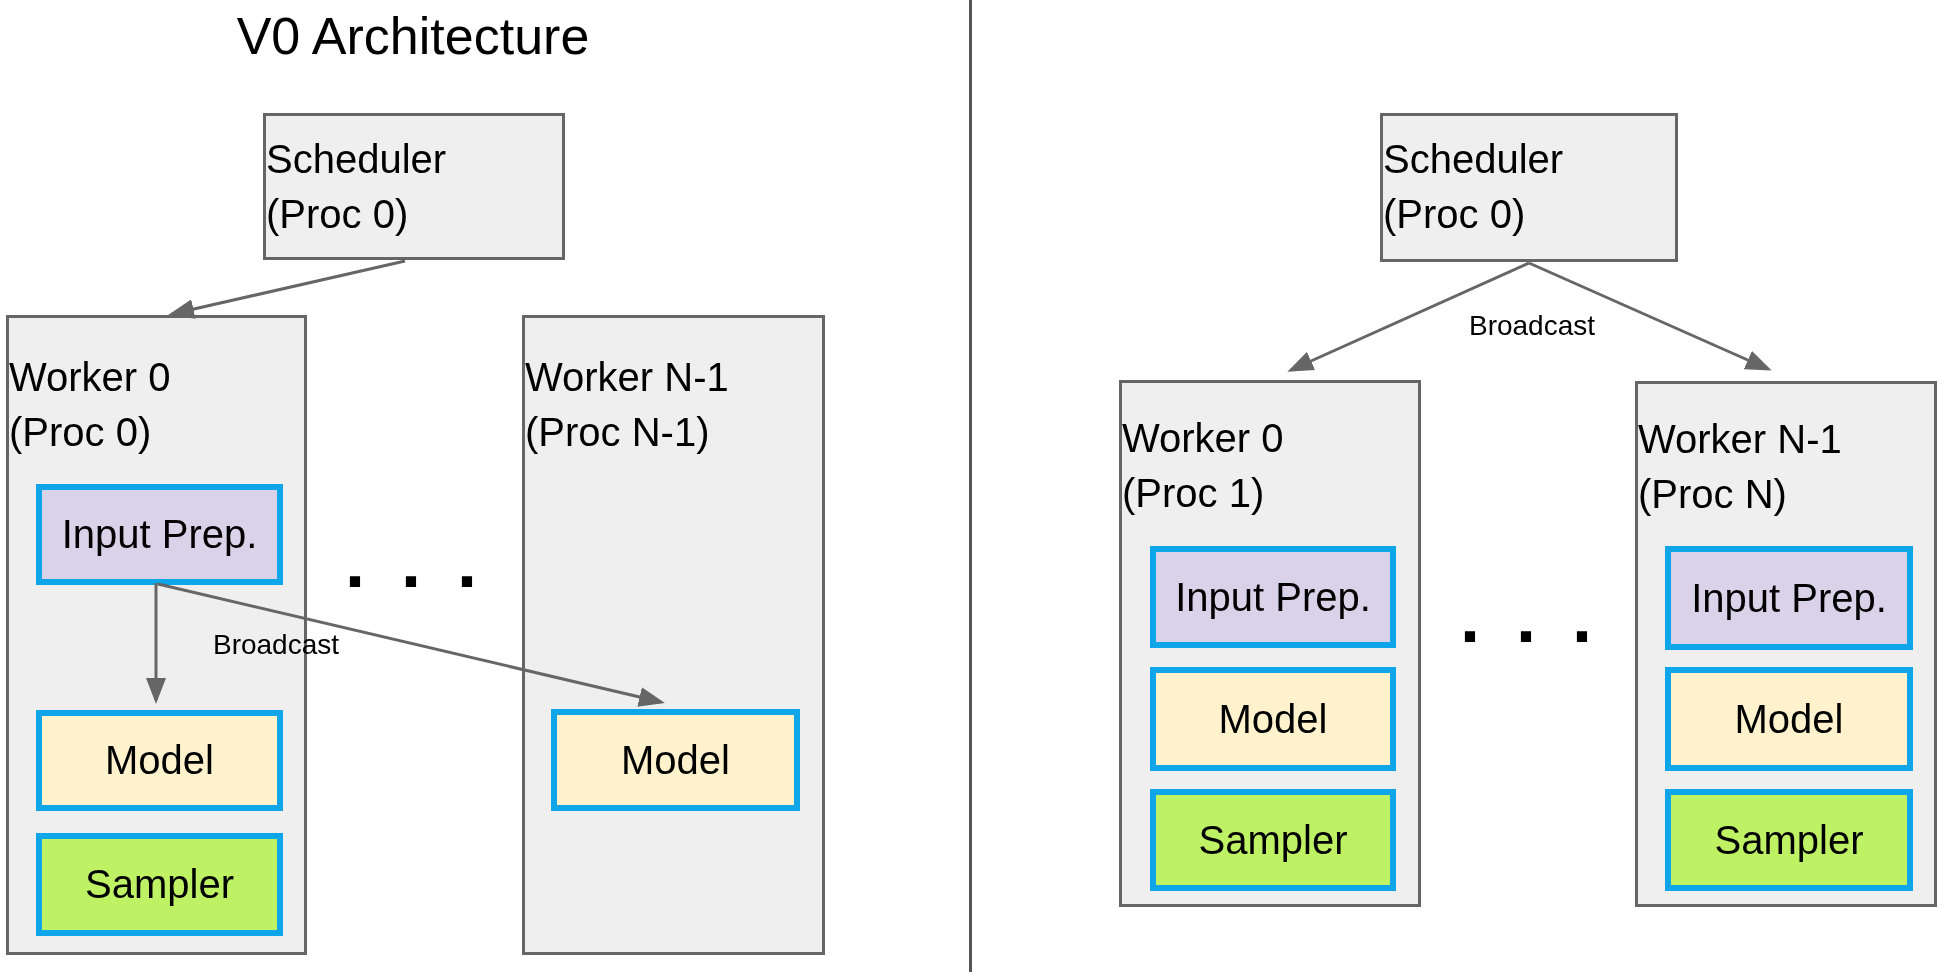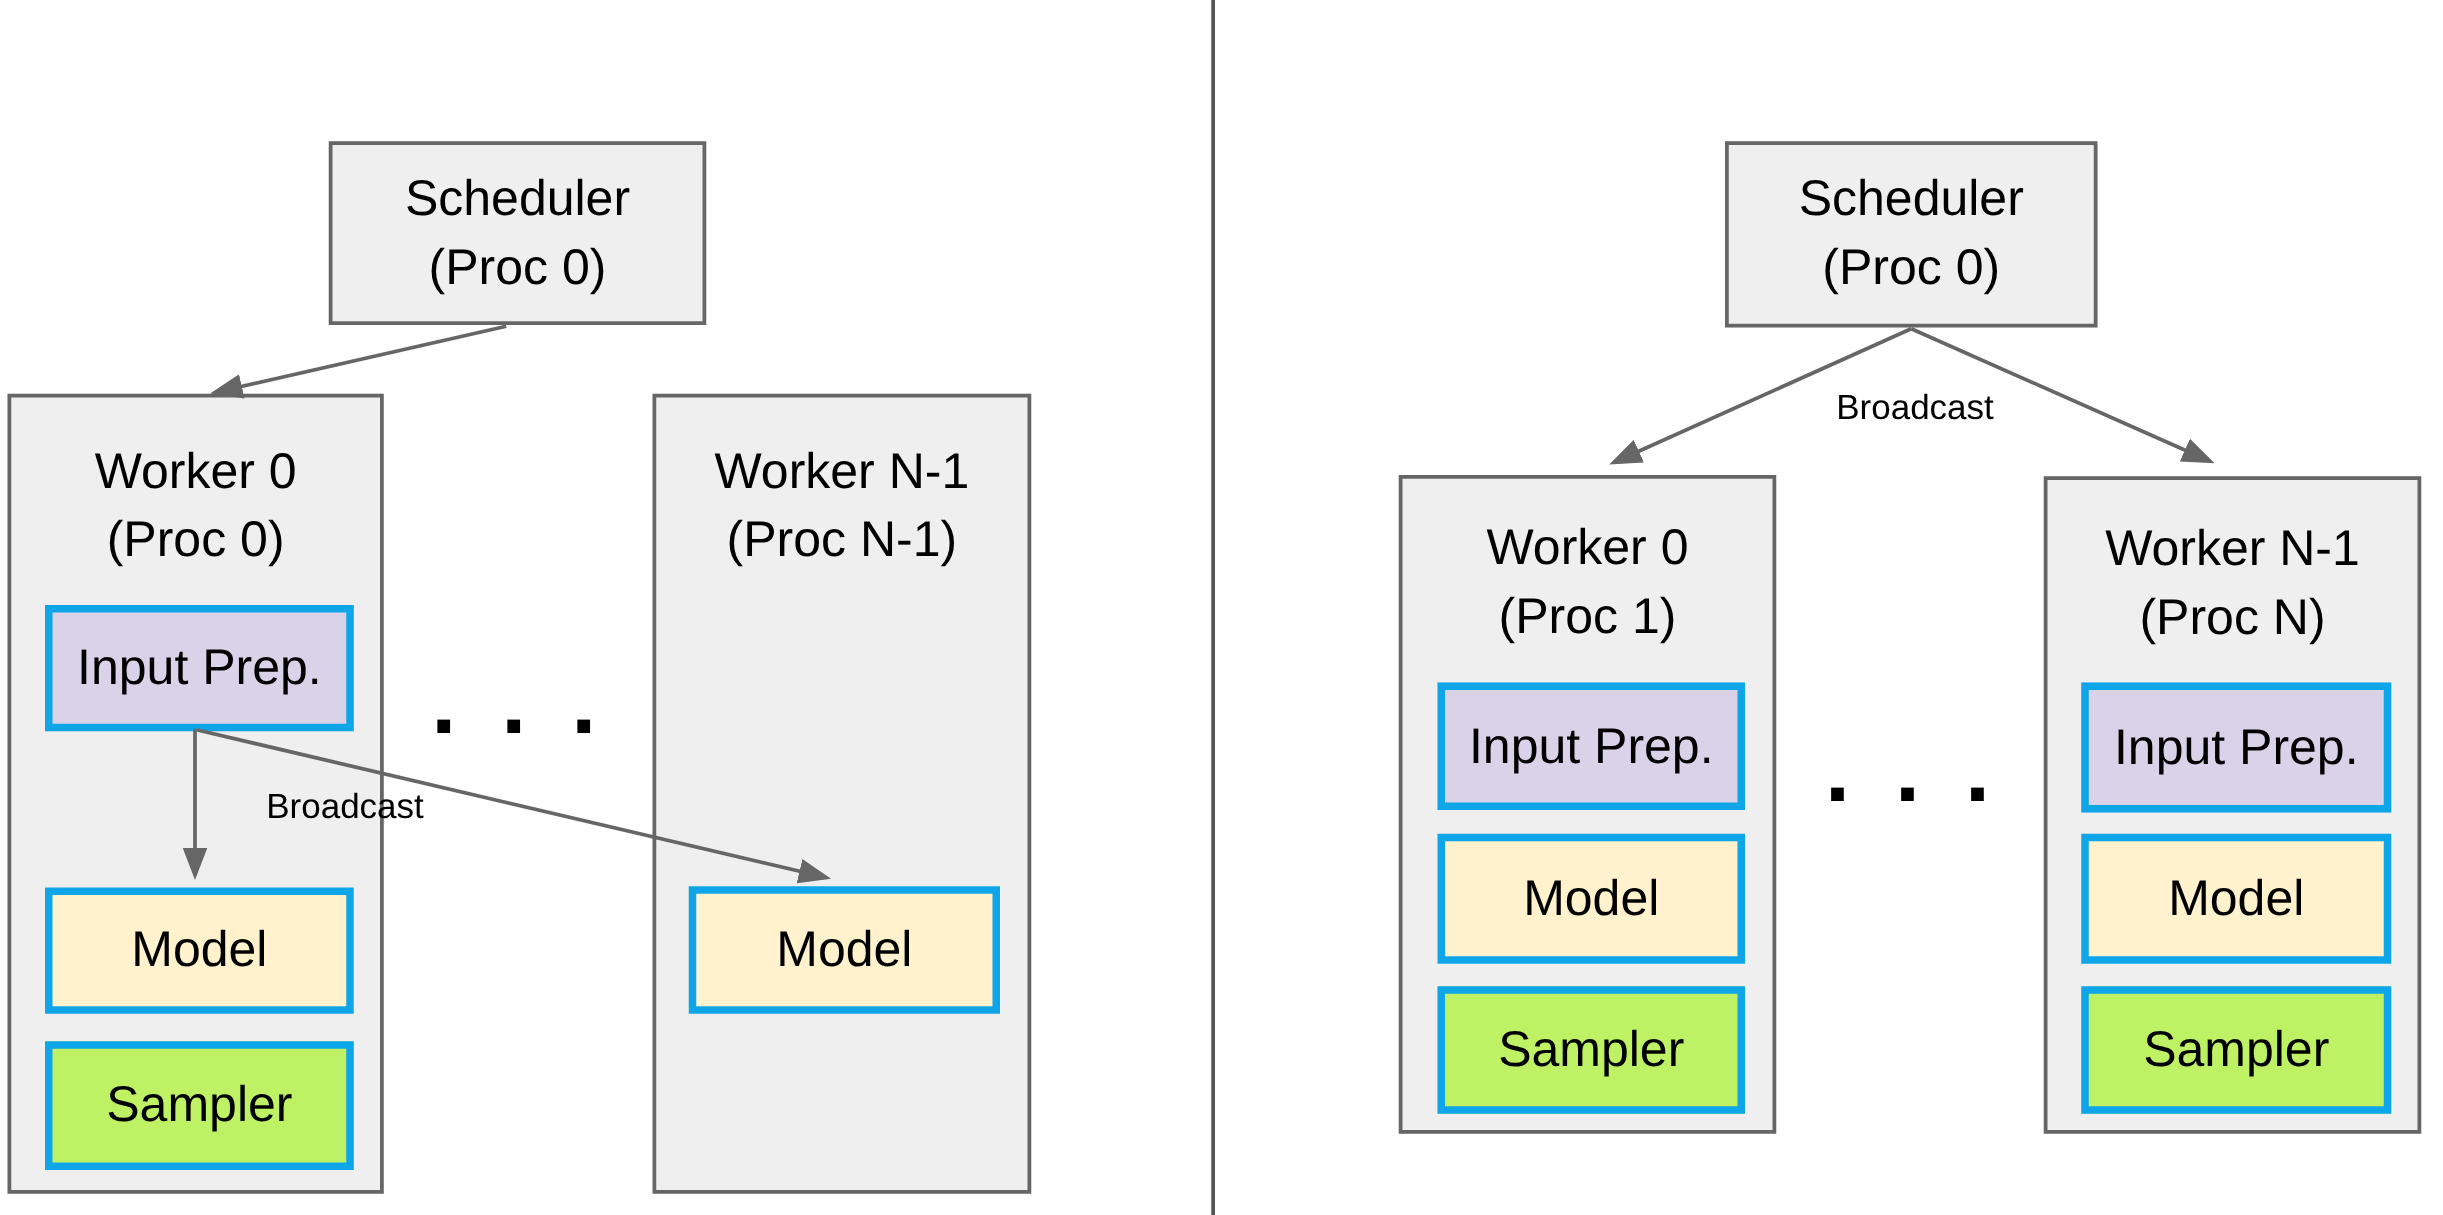--- a/index.html
+++ b/index.html
@@ -18,21 +18,21 @@
     white-space:nowrap;
     transform:translateX(-50%);
     text-align:center;
   }
   .big-box{
     background:#efefef;
     border:3px solid #666666;
   }
   .box-label{
     width:100%;
-    text-align:center;
+    text-align:left;
     font-size:40px;
     line-height:55px;
     white-space:pre-line;
   }
   .inner-box{
     border:6px solid #0ea5e9;
     display:flex;align-items:center;justify-content:center;
     font-size:40px;
     text-align:center;
   }
@@ -57,20 +57,21 @@
     width:3px;height:972px;
     background:#555555;
   }
   svg.arrows{position:absolute;left:0;top:0;pointer-events:none;}
 </style>
 </head>
 <body>
 
 <div id="canvas">
 
+  <div class="abs title" style="left:413px;top:6px;">V0 Architecture</div>
 
   <div class="abs big-box" style="left:263px;top:113px;width:302px;height:147px;">
     <div class="abs box-label" style="top:16px;">Scheduler
 (Proc 0)</div>
   </div>
 
   <div class="abs big-box" style="left:6px;top:315px;width:301px;height:640px;">
     <div class="abs box-label" style="top:32px;">Worker 0
 (Proc 0)</div>
     <div class="abs inner-box purple" style="left:27px;top:166px;width:247px;height:101px;">

